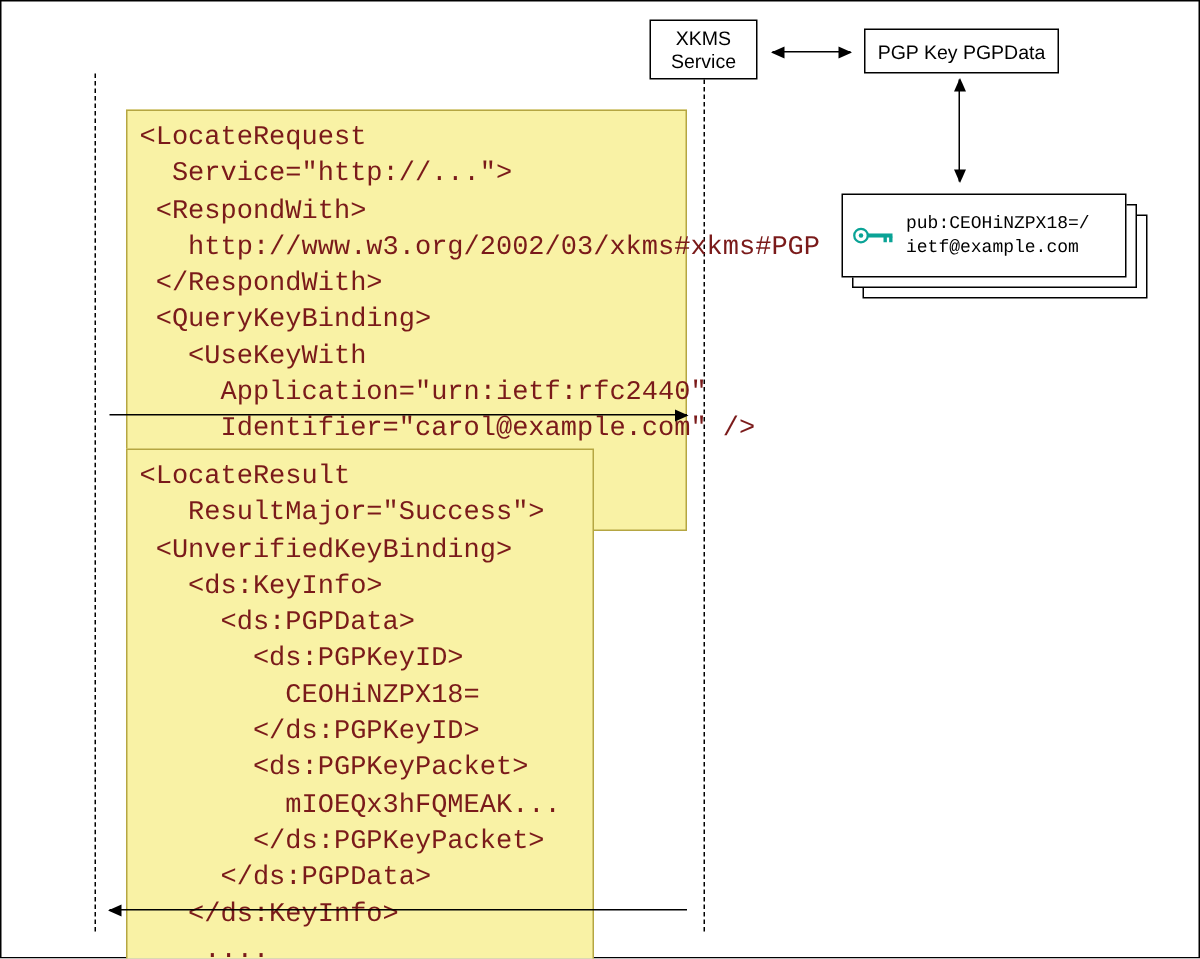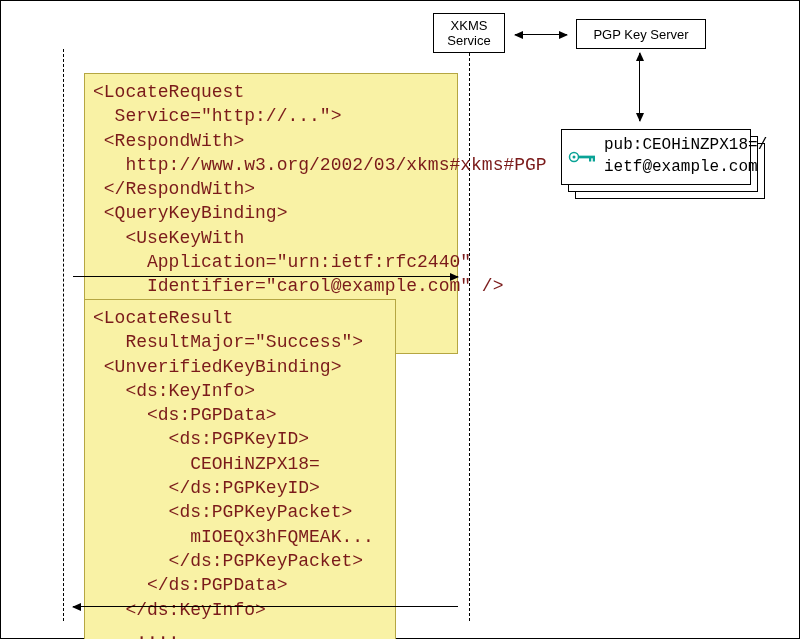--- a/index.html
+++ b/index.html
@@ -110,41 +110,41 @@
     width: 190px;
     height: 56px;
     border: 1px solid #000;
     background: #fff;
     box-sizing: border-box;
   }
   .card.front {
     display: flex;
     align-items: center;
     font-family: "Courier New", monospace;
-    font-size: 16px;
+    font-size: 12px;
     line-height: 1.35;
     padding: 4px 6px;
   }
   .key-icon {
     width: 30px;
     height: 14px;
     margin-right: 6px;
     flex: none;
   }
 </style>
 </head>
 <body>
 
 <div class="canvas">
 
 
   <div class="actor-box" style="left:432px; top:12px; width:72px; height:40px; white-space:pre-line;">XKMS
 Service</div>
 
-  <div class="actor-box" style="left:575px; top:18px; width:130px; height:30px;">PGP Key Server</div>
+  <div class="actor-box" style="left:575px; top:18px; width:130px; height:30px;">PGP Key PGPData</div>
 
   <div class="lifeline" style="left:62px; top:48px; height:572px;"></div>
   <div class="lifeline" style="left:468px; top:52px; height:568px;"></div>
 
   <div class="arrow-h both" style="left:514px; top:33px; width:52px;"></div>
 
   <div class="arrow-v both" style="left:638px; top:52px; height:68px;"></div>
 
   <div class="card-stack" style="left:560px; top:128px;">
     <div class="card" style="left:14px; top:14px;"></div>

